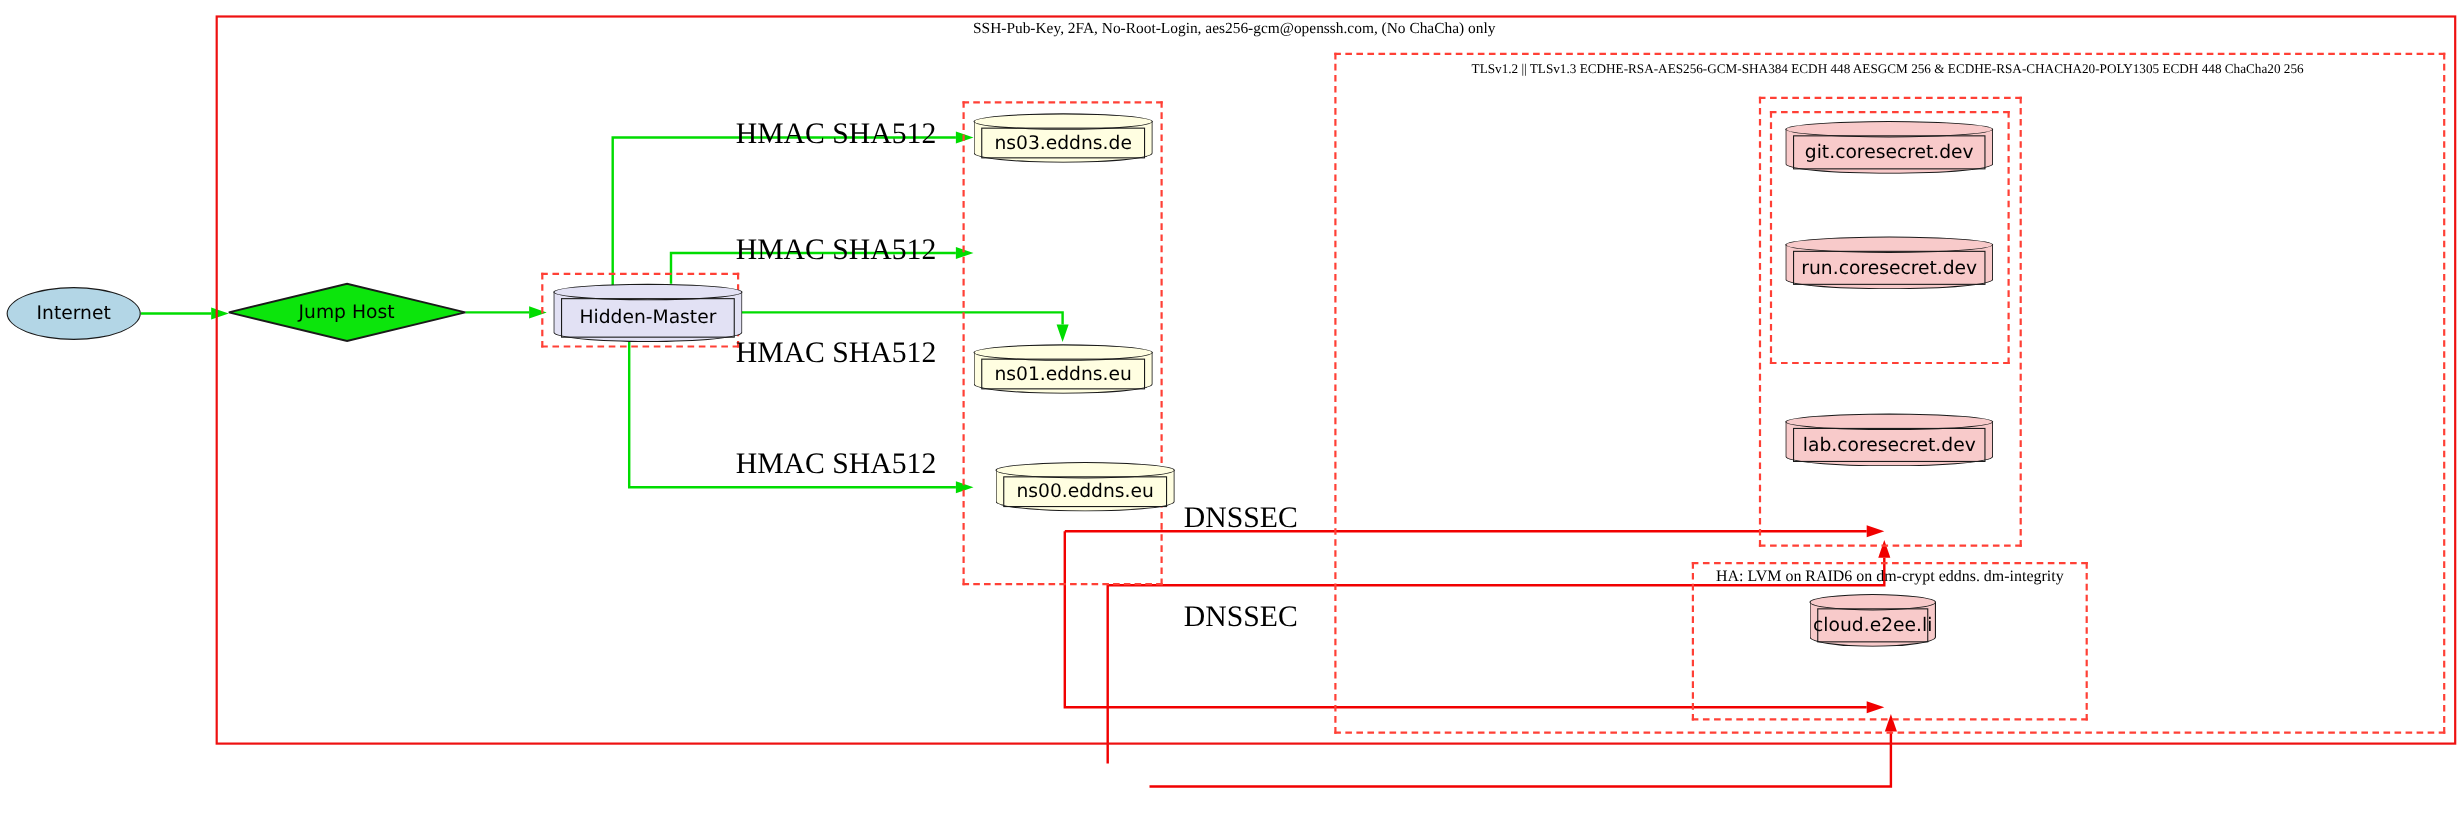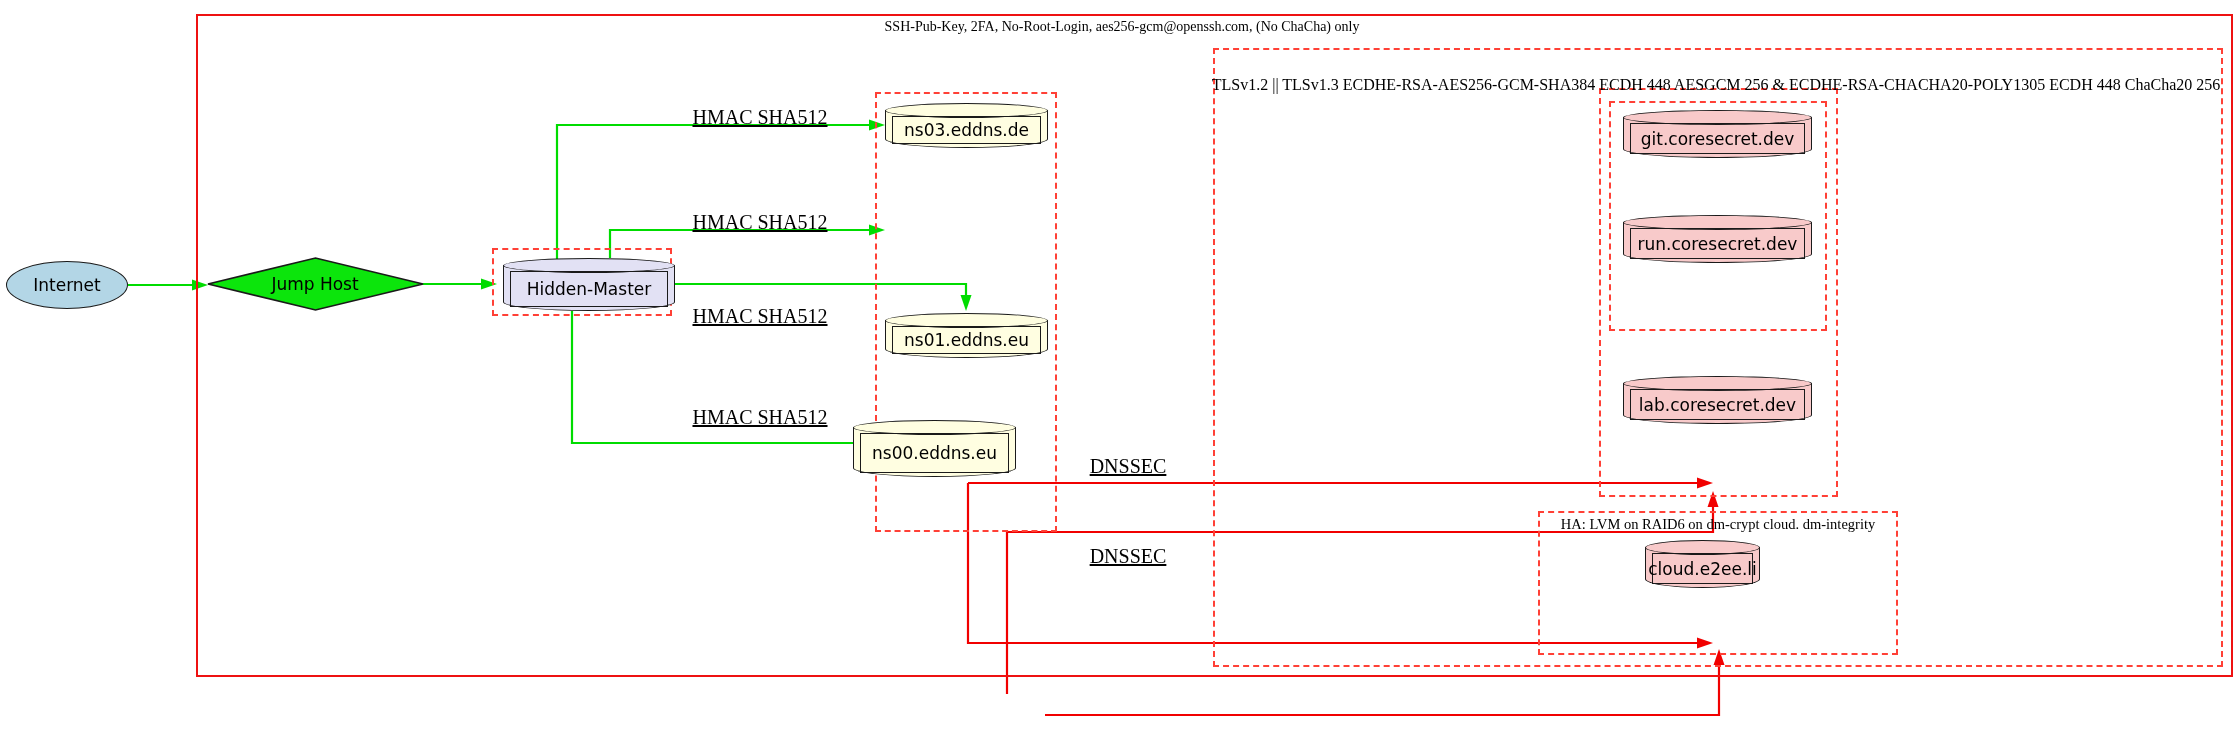--- a/index.html
+++ b/index.html
@@ -10,21 +10,21 @@
   
   .box{position:absolute;background:transparent;box-sizing:border-box;}
   .box.solid{border:2px solid var(--c-red-solid);}
   .box.dashed{border:2px dashed var(--c-red-dash);}
   
   .slabel{
     position:absolute;white-space:nowrap;color:#000;
     font-family:"Liberation Serif","DejaVu Serif",serif;
     transform:translateX(-50%);
   }
-  .slabel.big{font-size:20px;text-decoration:underline;}
+  .slabel.big{font-size:27px;}
   
   .ellipse{
     position:absolute;border:1.7px solid var(--c-border);border-radius:50%;
     display:flex;align-items:center;justify-content:center;
     font-size:17px;color:#000;box-sizing:border-box;
   }
   
   .cyl{position:absolute;border-radius:16px;}
   .cyl .cap{
     position:absolute;left:0;right:0;top:0;height:15px;
@@ -118,21 +118,21 @@
     <div class="cyl fill-yellow" style="left:885px;top:103px;width:163px;height:45px;">
       <div class="body"></div>
       <div class="cap"></div>
       <div class="labelbox">ns03.eddns.de</div>
     </div>
     <div class="cyl fill-yellow" style="left:885px;top:313px;width:163px;height:45px;">
       <div class="body"></div>
       <div class="cap"></div>
       <div class="labelbox">ns01.eddns.eu</div>
     </div>
-    <div class="cyl fill-yellow" style="left:853px;top:420px;width:163px;height:57px;">
+    <div class="cyl fill-yellow" style="left:905px;top:420px;width:163px;height:45px;">
       <div class="body"></div>
       <div class="cap"></div>
       <div class="labelbox">ns00.eddns.eu</div>
     </div>
 
     <div class="cyl fill-pink" style="left:1623px;top:110px;width:189px;height:48px;text-decoration:underline;">
       <div class="body"></div>
       <div class="cap"></div>
       <div class="labelbox">git.coresecret.dev</div>
     </div>
@@ -150,22 +150,22 @@
     <div class="cyl fill-pink" style="left:1645px;top:540px;width:115px;height:48px;">
       <div class="body"></div>
       <div class="cap"></div>
       <div class="labelbox">cloud.e2ee.li</div>
     </div>
 
   </div>
 
   <div class="labels">
     <div class="slabel" style="left:1122px;top:19px;font-size:14px;">SSH-Pub-Key, 2FA, No-Root-Login, aes256-gcm@openssh.com, (No ChaCha) only</div>
-    <div class="slabel" style="left:1716px;top:55px;font-size:16px;margin-top:21px;">TLSv1.2 || TLSv1.3 ECDHE-RSA-AES256-GCM-SHA384 ECDH 448 AESGCM 256 &amp; ECDHE-RSA-CHACHA20-POLY1305 ECDH 448 ChaCha20 256</div>
-    <div class="slabel" style="left:1718px;top:516px;font-size:14.5px;">HA: LVM on RAID6 on dm-crypt cloud. dm-integrity</div>
+    <div class="slabel" style="left:1716px;top:55px;font-size:12px;">TLSv1.2 || TLSv1.3 ECDHE-RSA-AES256-GCM-SHA384 ECDH 448 AESGCM 256 &amp; ECDHE-RSA-CHACHA20-POLY1305 ECDH 448 ChaCha20 256</div>
+    <div class="slabel" style="left:1718px;top:516px;font-size:14.5px;">HA: LVM on RAID6 on dm-crypt eddns. dm-integrity</div>
 
     <div class="slabel big" style="left:760px;top:106px;">HMAC SHA512</div>
     <div class="slabel big" style="left:760px;top:211px;">HMAC SHA512</div>
     <div class="slabel big" style="left:760px;top:305px;">HMAC SHA512</div>
     <div class="slabel big" style="left:760px;top:406px;">HMAC SHA512</div>
 
     <div class="slabel big" style="left:1128px;top:455px;">DNSSEC</div>
     <div class="slabel big" style="left:1128px;top:545px;">DNSSEC</div>
   </div>
 

